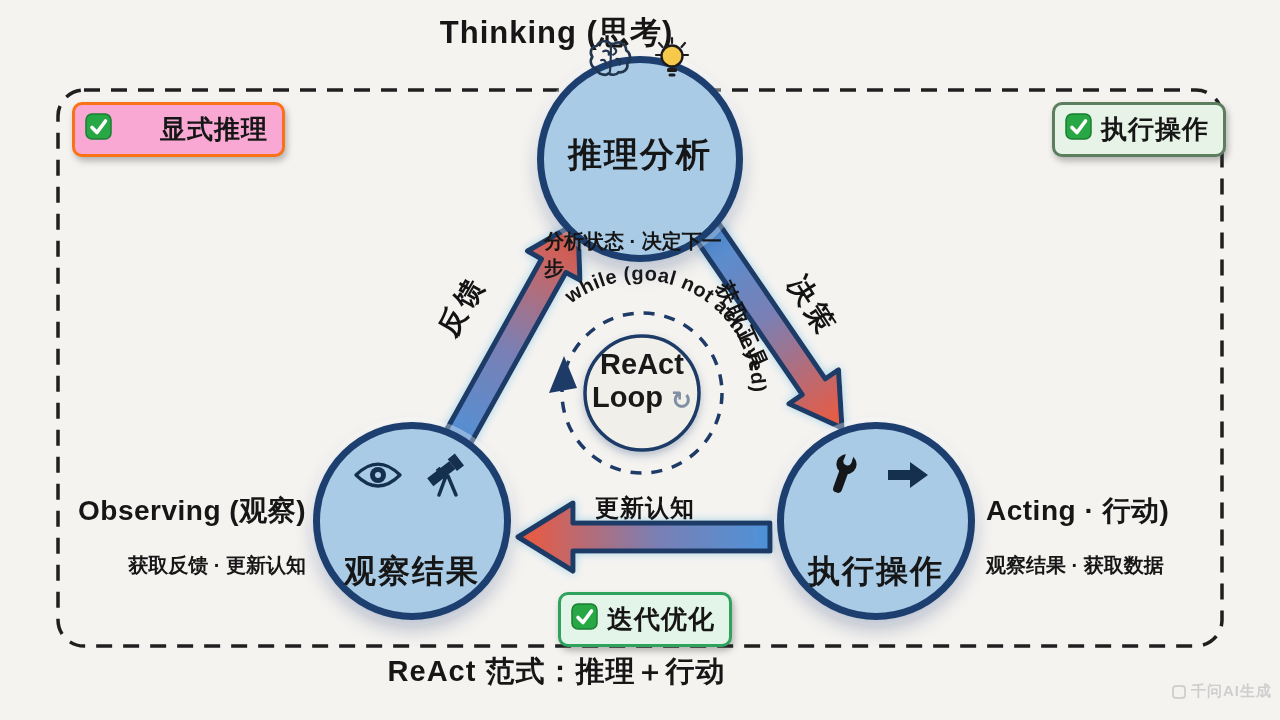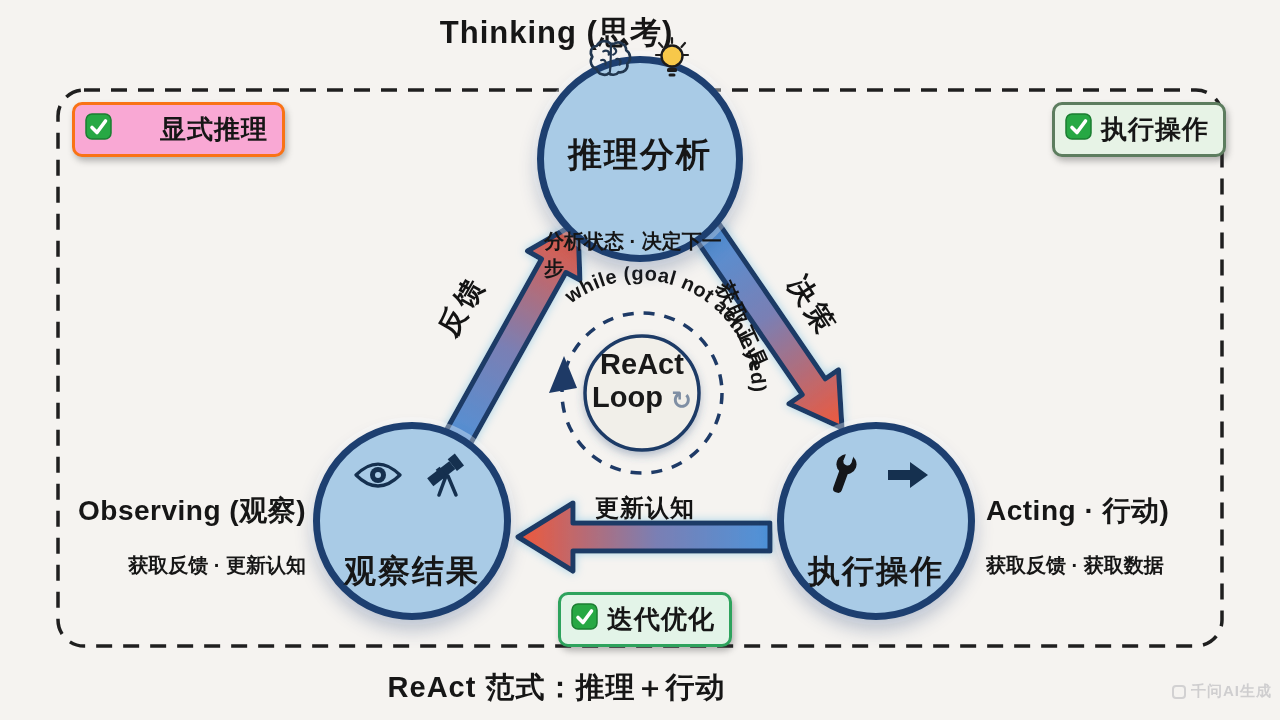--- a/index.html
+++ b/index.html
@@ -8,21 +8,21 @@
     background:#f5f3f0;
     font-family:"Liberation Sans","DejaVu Sans",sans-serif;
     color:#161616;
   }
   .stage svg.layer{position:absolute;left:0;top:0;}
 
   .abs{position:absolute;}
   .center-text{text-align:center;width:1113px;left:0;}
 
   .top-title{top:12px;font-size:31px;font-weight:800;letter-spacing:1px;}
-  .bottom-title{top:668px;font-size:29px;font-weight:800;letter-spacing:1px;}
+  .bottom-title{top:652px;font-size:29px;font-weight:800;letter-spacing:1px;}
 
   
   .node{
     position:absolute;border-radius:50%;
     background:#a9cbe6;border:7px solid #1d3f70;
     box-shadow:0 10px 18px rgba(35,65,115,.28), 0 0 0 5px rgba(255,255,255,.35);
     display:flex;flex-direction:column;align-items:center;justify-content:center;
     box-sizing:border-box;
     gap:48px;
   }
@@ -208,21 +208,21 @@
   <div class="arrow-label label-decision">决策</div>
   <div class="arrow-label label-gettools">获取工具</div>
   <div class="arrow-label label-update">更新认知</div>
 
   <div class="caption caption-observing">
     <div class="cap-en">Observing (观察)</div>
     <div class="cap-sub">获取反馈 · 更新认知</div>
   </div>
   <div class="caption caption-acting">
     <div class="cap-en">Acting · 行动)</div>
-    <div class="cap-sub">获取反馈 · 获取数据</div>
+    <div class="cap-sub">观察结果 · 获取数据</div>
   </div>
 
   <div class="badge badge-gray badge-explicit">
     <span>
       <svg width="27" height="27" viewBox="0 0 27 27">
         <rect x="1" y="1" width="25" height="25" rx="6" fill="#27a844" stroke="#1b7d31" stroke-width="1.5"></rect>
         <polyline points="7,14.5 12,19.5 20.5,8" fill="none" stroke="#ffffff" stroke-width="3.6" stroke-linecap="round" stroke-linejoin="round"></polyline>
       </svg>
     </span>
     <span>显式推理</span>

